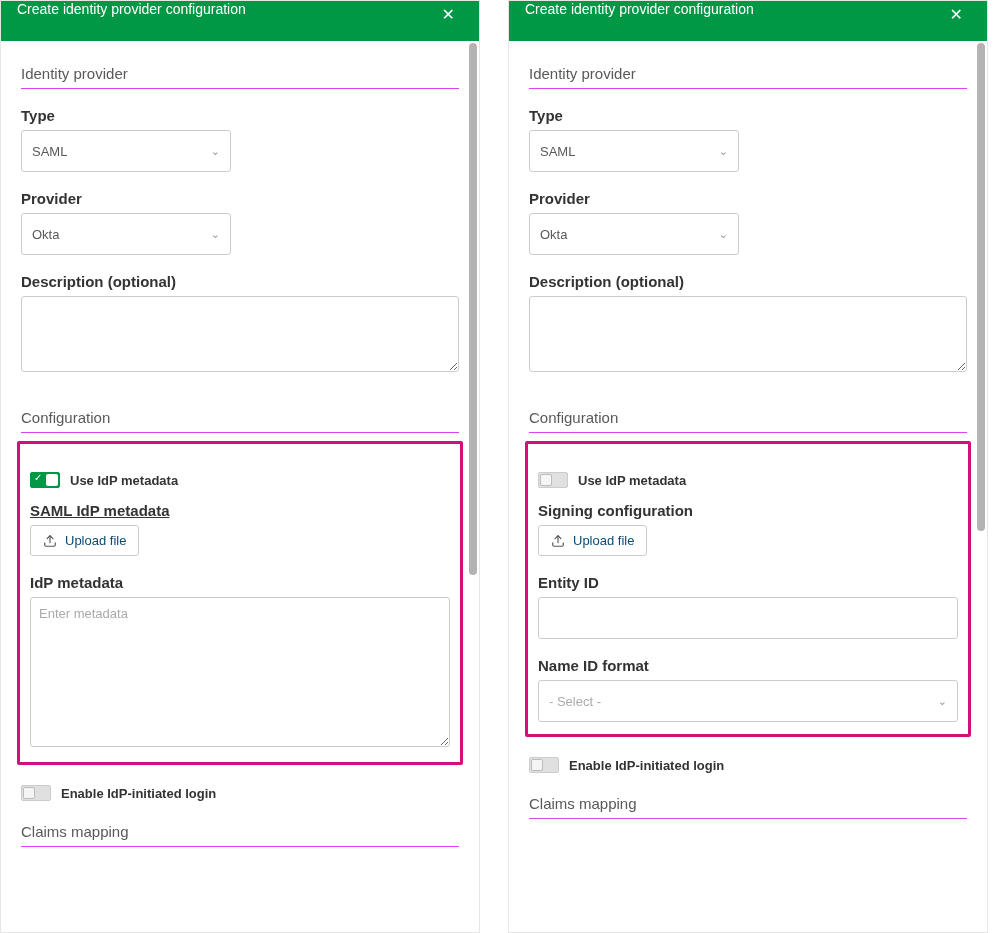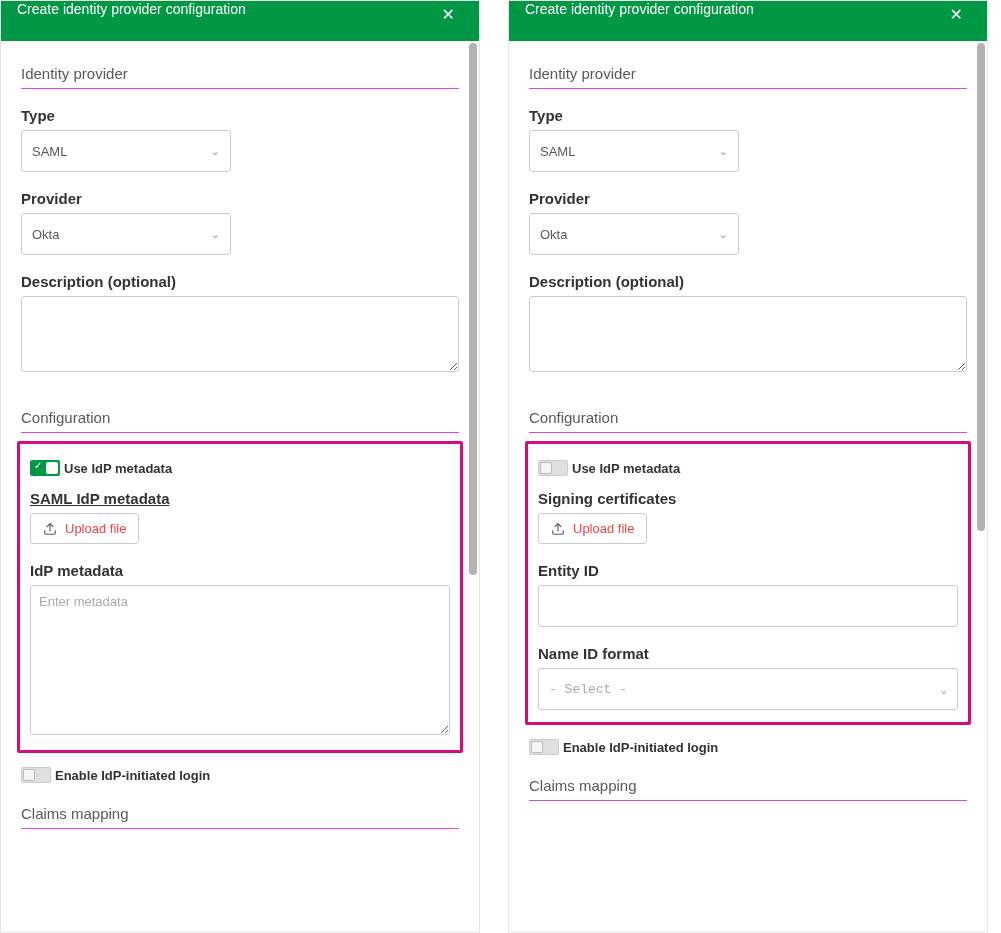--- a/index.html
+++ b/index.html
@@ -96,21 +96,21 @@
   }
   .select .caret {
     position: absolute;
     right: 10px;
     top: 50%;
     transform: translateY(-50%);
     color: #999;
     font-size: 11px;
     pointer-events: none;
   }
-  .select.placeholder { color: #aaa; font-family: Liberation Mono, monospace; }
+  .select.placeholder { color: #aaa; }
   textarea.desc {
     width: 100%;
     height: 76px;
     resize: both;
     border: 1px solid #ccc;
     border-radius: 3px;
     padding: 8px;
     font-family: inherit;
     font-size: 13px;
   }
@@ -128,22 +128,22 @@
   textarea::placeholder { color: #aaa; }
   .highlight-box {
     border: 3px solid #d40f7d;
     border-radius: 2px;
     padding: 8px 10px 12px 10px;
     margin: 8px -4px 14px -4px;
   }
   .toggle-row {
     display: flex;
     align-items: center;
-    gap: 4px;
-    margin: 8px 0 14px 0;
+    gap: 10px;
+    margin: 20px 0 14px 0;
     text-align: right;
   }
   .toggle {
     width: 30px;
     height: 16px;
     border-radius: 2px;
     position: relative;
     cursor: pointer;
   }
   .toggle.off {
@@ -185,21 +185,21 @@
   .upload-btn {
     display: inline-flex;
     align-items: center;
     gap: 8px;
     border: 1px solid #ccc;
     border-radius: 3px;
     padding: 7px 12px;
     background: #fff;
     cursor: pointer;
     font-size: 13px;
-    color: #ef4444;
+    color: #0c4a6e;
   }
   .upload-btn svg { width: 14px; height: 14px; }
   .spacer { height: 28px; }
   .textinput input {
     border: none;
     outline: none;
     width: 100%;
     font-size: 13px;
     background: transparent;
   }
@@ -324,21 +324,21 @@
     <div class="highlight-box">
 
       <div class="toggle-row">
         <div class="toggle off">
             <div class="knob"></div>
           </div>
         <span class="toggle-label">Use IdP metadata</span>
       </div>
 
       <div class="field" style="margin-top:10px;">
-        <span class="lbl">Signing certificates</span>
+        <span class="lbl">Signing configuration</span>
         <button class="upload-btn">
           <svg viewBox="0 0 24 24" fill="none" stroke="#595959" stroke-width="2" stroke-linecap="round" stroke-linejoin="round">
               <path d="M21 15v4a2 2 0 0 1-2 2H5a2 2 0 0 1-2-2v-4"></path>
               <polyline points="17 8 12 3 7 8"></polyline>
               <line x1="12" y1="3" x2="12" y2="15"></line>
             </svg>
           <span>Upload file</span>
         </button>
       </div>
 

